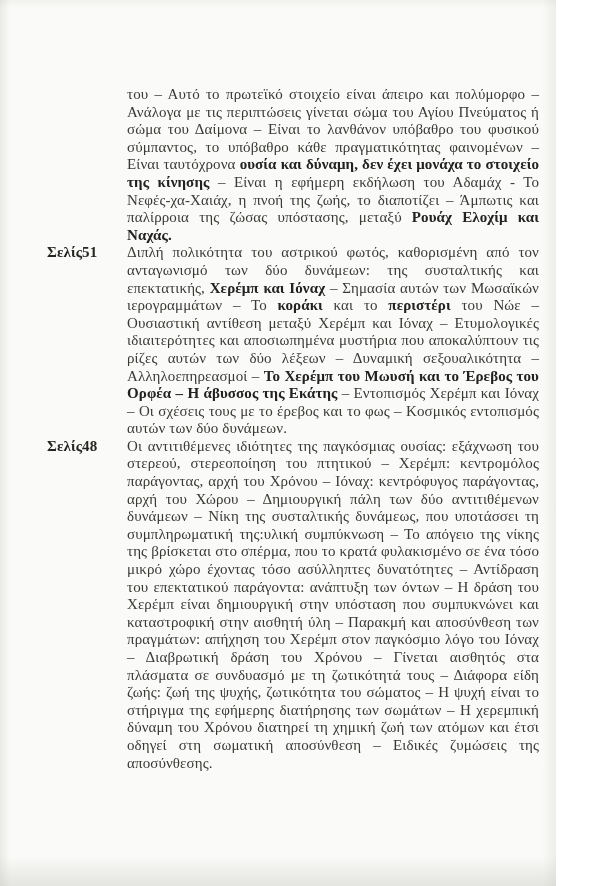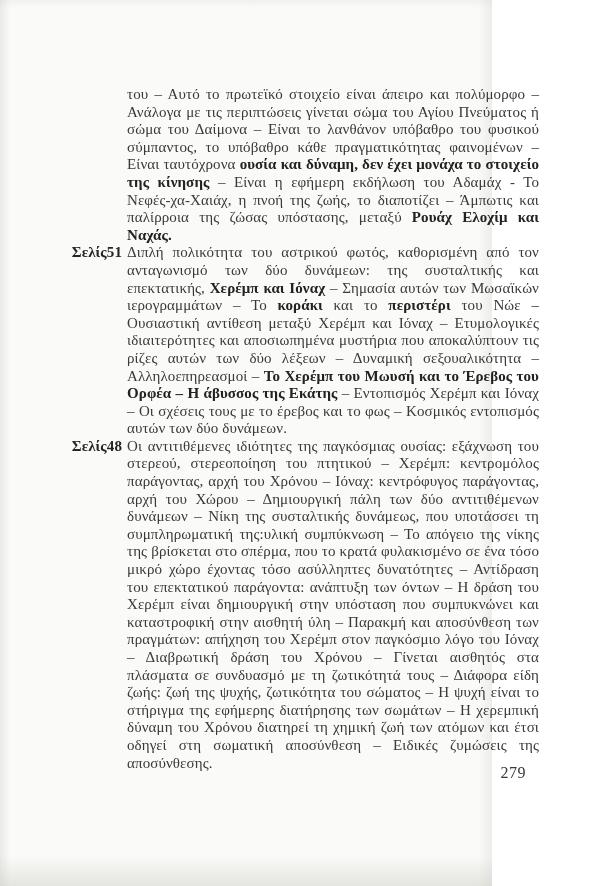--- a/index.html
+++ b/index.html
@@ -7,21 +7,21 @@
     padding: 0;
   }
   body {
     width: 600px;
     height: 886px;
     overflow: hidden;
     font-family: "Liberation Serif", "DejaVu Serif", serif;
   }
   .scan-page {
     position: relative;
-    width: 492px;
+    width: 556px;
     height: 886px;
     background:
       linear-gradient(to top, rgba(195,195,188,0.40) 0px, rgba(195,195,188,0.0) 30px),
       linear-gradient(to right, rgba(188,188,182,0.28) 0px, rgba(188,188,182,0.0) 10px),
       linear-gradient(to left, rgba(188,188,182,0.22) 0px, rgba(188,188,182,0.0) 14px),
       linear-gradient(to bottom, rgba(200,200,194,0.18) 0px, rgba(200,200,194,0.0) 8px),
       #fafaf8;
   }
   .text-block {
     position: absolute;
@@ -37,21 +37,21 @@
     line-height: 17.6px;
     color: #3a3936;
     letter-spacing: 0.1px;
   }
   .gutter {
     position: absolute;
     left: -80px;
     top: 0;
     width: 75px;
     display: flex;
-    justify-content: flex-end;
+    justify-content: flex-start;
     font-weight: 700;
     color: #262522;
   }
   .seg { font-weight: 400; }
   .seg.bold { font-weight: 700; color: #232220; }
   .page-number {
     position: absolute;
     top: 764px;
     left: 0;
     width: 526px;
@@ -69,14 +69,13 @@
       <div class="entry"><span class="seg">του – Αυτό το πρωτεϊκό στοιχείο είναι άπειρο και πολύμορφο – Ανάλογα με τις περιπτώσεις γίνεται σώμα του Αγίου Πνεύματος ή σώμα του Δαίμονα – Είναι το λανθάνον υπόβαθρο του φυσικού σύμπαντος, το υπόβαθρο κάθε πραγματικότητας φαινομένων – Είναι ταυτόχρονα </span><span class="seg bold">ουσία και δύναμη, δεν έχει μονάχα το στοιχείο της κίνησης</span><span class="seg"> – Είναι η εφήμερη εκδήλωση του Αδαμάχ - Το Νεφές-χα-Χαιάχ, η πνοή της ζωής, το διαποτίζει – Άμπωτις και παλίρροια της ζώσας υπόστασης, μεταξύ </span><span class="seg bold">Ρουάχ Ελοχίμ και Ναχάς.</span></div>
       <div class="entry"><span class="gutter">
           <span>Σελίς</span>
           <span>51</span>
         </span><span class="seg">Διπλή πολικότητα του αστρικού φωτός, καθορισμένη από τον ανταγωνισμό των δύο δυνάμεων: της συσταλτικής και επεκτατικής, </span><span class="seg bold">Χερέμπ και Ιόναχ</span><span class="seg"> – Σημασία αυτών των Μωσαϊκών ιερογραμμάτων – Το </span><span class="seg bold">κοράκι</span><span class="seg"> και το </span><span class="seg bold">περιστέρι</span><span class="seg"> του Νώε – Ουσιαστική αντίθεση μεταξύ Χερέμπ και Ιόναχ – Ετυμολογικές ιδιαιτερότητες και αποσιωπημένα μυστήρια που αποκαλύπτουν τις ρίζες αυτών των δύο λέξεων – Δυναμική σεξουαλικότητα – Αλληλοεπηρεασμοί – </span><span class="seg bold">Το Χερέμπ του Μωυσή και το Έρεβος του Ορφέα – Η άβυσσος της Εκάτης</span><span class="seg"> – Εντοπισμός Χερέμπ και Ιόναχ – Οι σχέσεις τους με το έρεβος και το φως – Κοσμικός εντοπισμός αυτών των δύο δυνάμεων.</span></div>
       <div class="entry"><span class="gutter">
           <span>Σελίς</span>
           <span>48</span>
         </span><span class="seg">Οι αντιτιθέμενες ιδιότητες της παγκόσμιας ουσίας: εξάχνωση του στερεού, στερεοποίηση του πτητικού – Χερέμπ: κεντρομόλος παράγοντας, αρχή του Χρόνου – Ιόναχ: κεντρόφυγος παράγοντας, αρχή του Χώρου – Δημιουργική πάλη των δύο αντιτιθέμενων δυνάμεων – Νίκη της συσταλτικής δυνάμεως, που υποτάσσει τη συμπληρωματική της:υλική συμπύκνωση – Το απόγειο της νίκης της βρίσκεται στο σπέρμα, που το κρατά φυλακισμένο σε ένα τόσο μικρό χώρο έχοντας τόσο ασύλληπτες δυνατότητες – Αντίδραση του επεκτατικού παράγοντα: ανάπτυξη των όντων – Η δράση του Χερέμπ είναι δημιουργική στην υπόσταση που συμπυκνώνει και καταστροφική στην αισθητή ύλη – Παρακμή και αποσύνθεση των πραγμάτων: απήχηση του Χερέμπ στον παγκόσμιο λόγο του Ιόναχ – Διαβρωτική δράση του Χρόνου – Γίνεται αισθητός στα πλάσματα σε συνδυασμό με τη ζωτικότητά τους – Διάφορα είδη ζωής: ζωή της ψυχής, ζωτικότητα του σώματος – Η ψυχή είναι το στήριγμα της εφήμερης διατήρησης των σωμάτων – Η χερεμπική δύναμη του Χρόνου διατηρεί τη χημική ζωή των ατόμων και έτσι οδηγεί στη σωματική αποσύνθεση – Ειδικές ζυμώσεις της αποσύνθεσης.</span></div>
     </div>
-  <div class="page-number">279</div>
 </div>
 
 </body></html>

